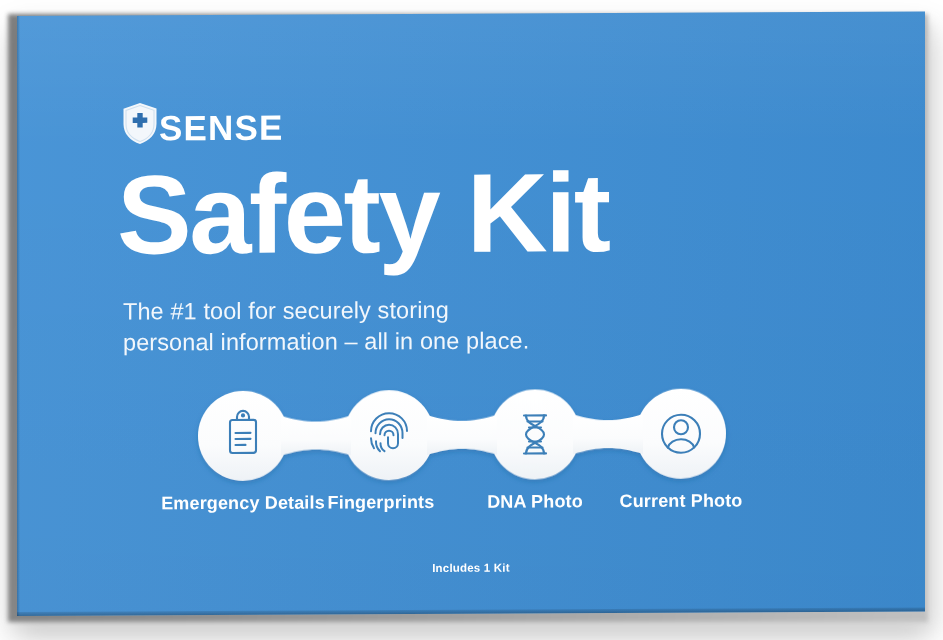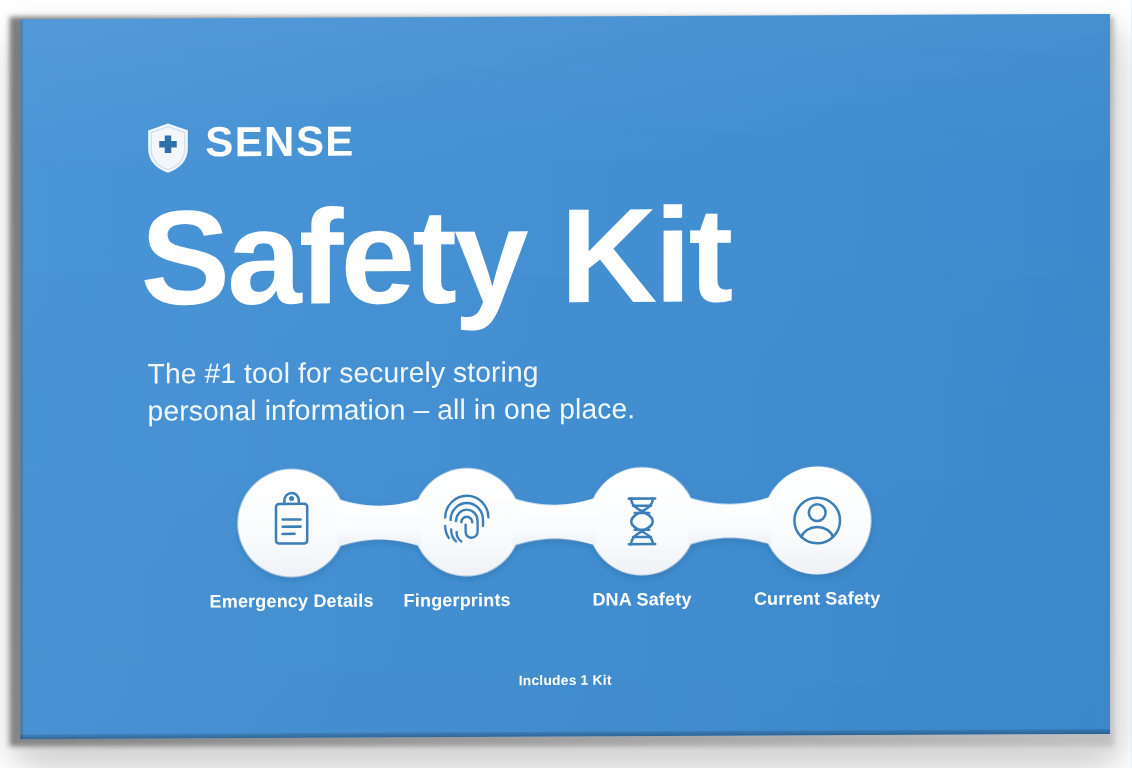--- a/index.html
+++ b/index.html
@@ -83,22 +83,21 @@
     width: 908px;
     height: 600px;
   }
 
   
   .brand {
     position: absolute;
     left: 104px;
     top: 86px;
     display: flex;
-    align-items: flex-start;
-    gap: 12px;
+    align-items: flex-end;
   }
   .brand-shield { width: 38px; height: 44px; display: block; }
   .brand-name {
     color: #ffffff;
     font-size: 35px;
     font-weight: bold;
     letter-spacing: 1.2px;
     line-height: 1;
   }
 
@@ -143,21 +142,21 @@
     position: absolute;
     left: 180px;
     top: 478px;
     width: 560px;
     height: 20px;
   }
   .label {
     position: absolute;
     top: 0;
     color: #ffffff;
-    font-size: 15px;
+    font-size: 18px;
     font-weight: bold;
     letter-spacing: 0.15px;
     text-align: center;
     transform: translateX(-50%);
     white-space: nowrap;
   }
 
   
   .footer-note {
     position: absolute;
@@ -262,21 +261,21 @@
             <circle cx="0" cy="0" r="19"></circle>
             <circle cx="0" cy="-6.5" r="7"></circle>
             <path d="M -13.2 13.8 a 13.5 10.5 0 0 1 26.4 0"></path>
           </g>
         </svg>
       </div>
 
       <div class="labels">
         <div class="label" style="left:46px">Emergency Details</div>
         <div class="label" style="left:184px">Fingerprints</div>
-        <div class="label" style="left:338px">DNA Safety</div>
-        <div class="label" style="left:484px">Current Safety</div>
+        <div class="label" style="left:338px">DNA Photo</div>
+        <div class="label" style="left:484px">Current Photo</div>
       </div>
 
       <div class="footer-note">Includes 1 Kit</div>
 
     </div>
   </div>
 </div>
 
 </body></html>

